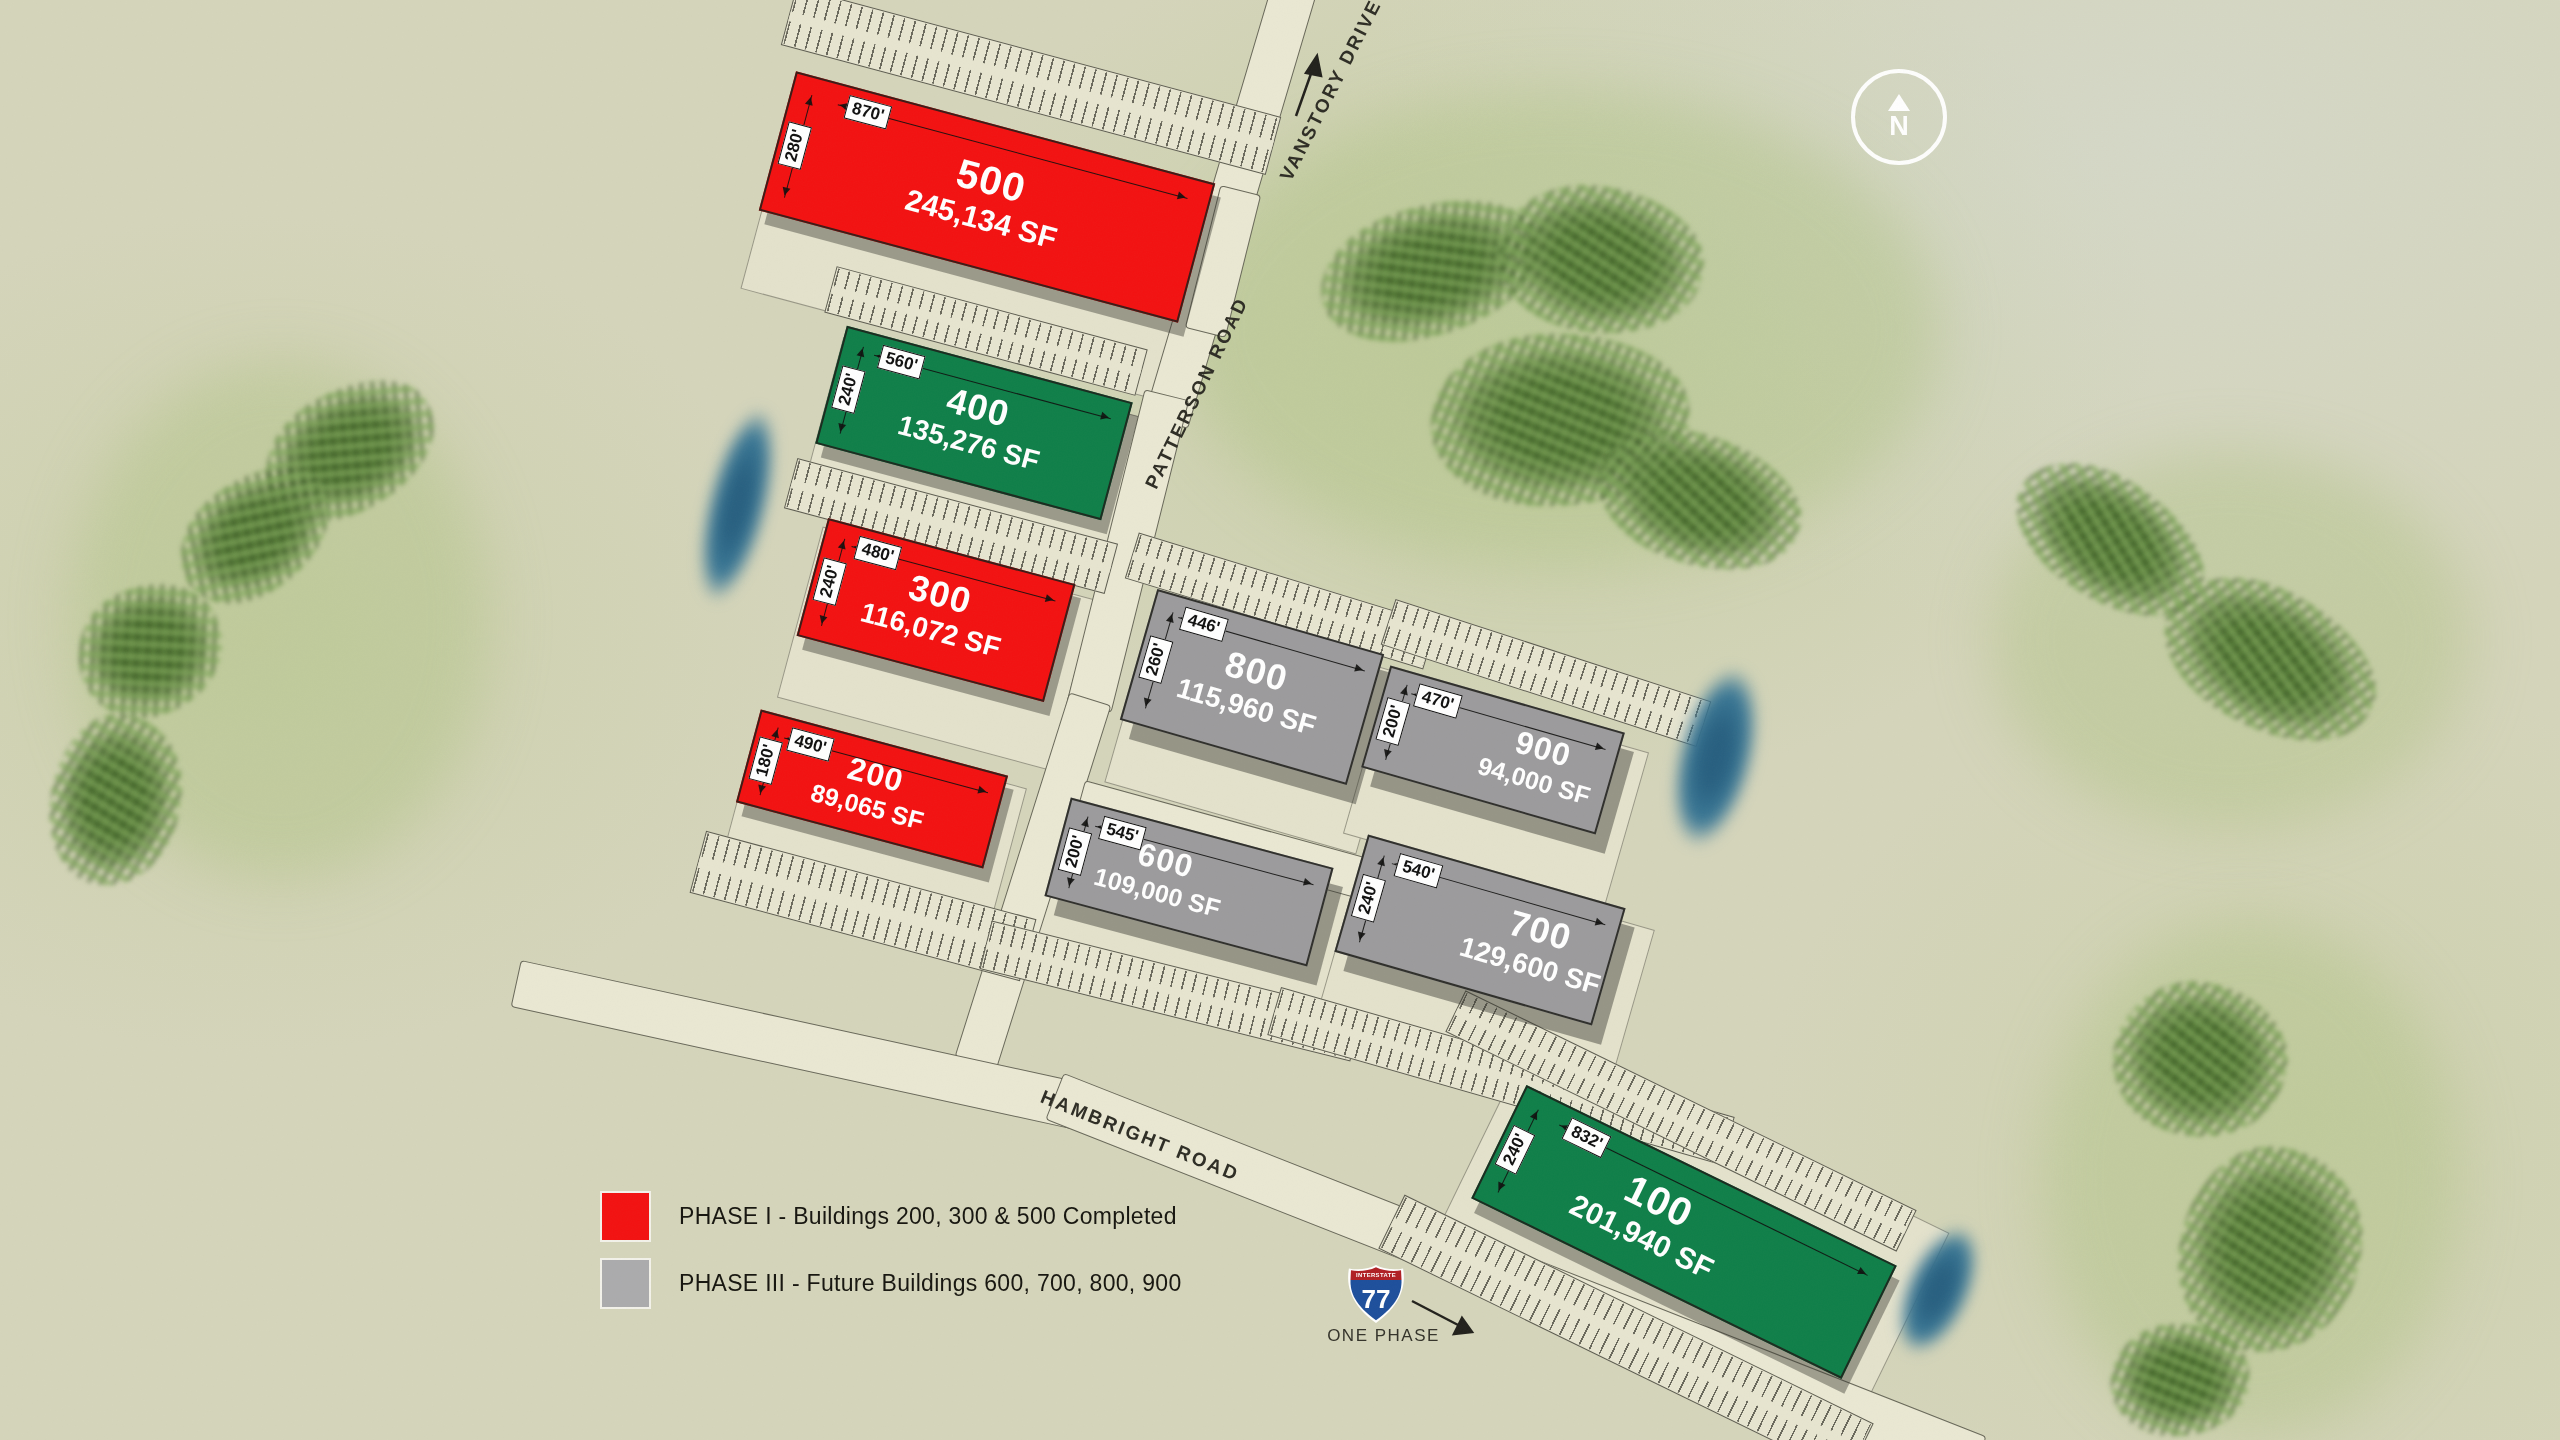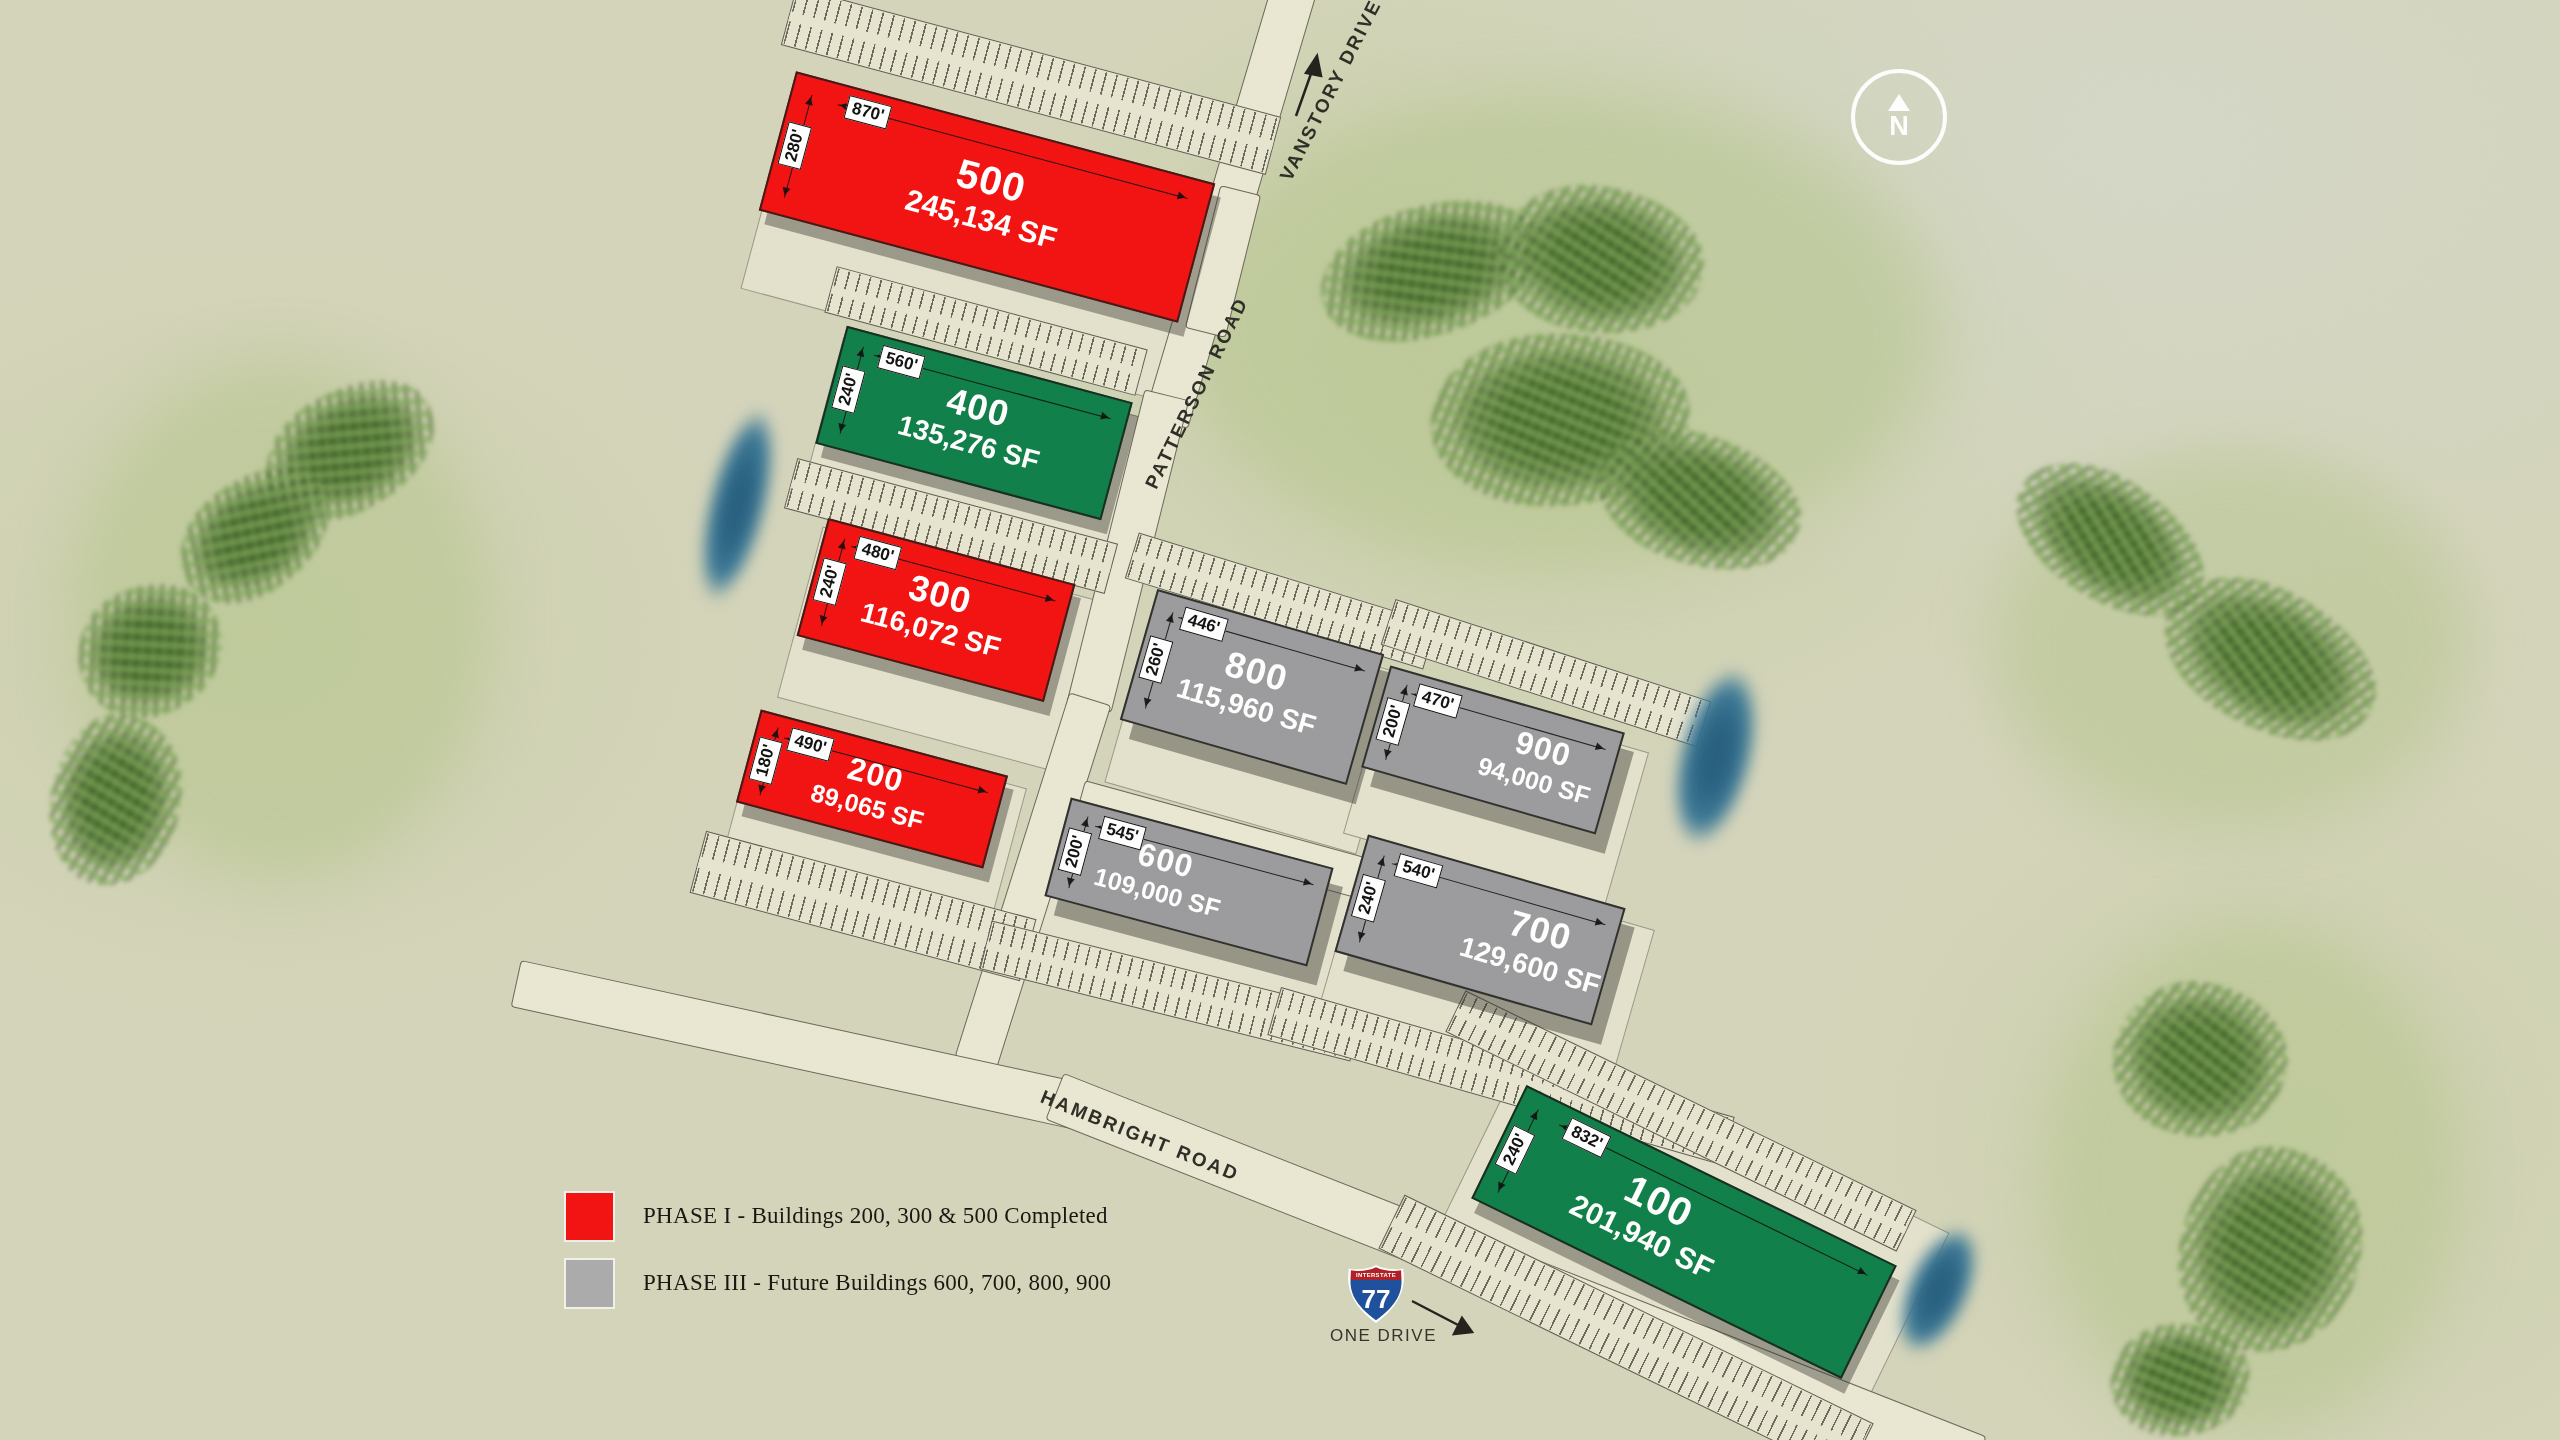--- a/index.html
+++ b/index.html
@@ -49,21 +49,21 @@
   .dimtag.side{left:16px;top:50%;transform:translate(-50%,-50%) rotate(-90deg);}
   .dimline-h{position:absolute;left:11%;right:5%;top:19px;border-top:1.6px solid rgba(16,16,14,.9);}
   .dimline-h::before{content:"";position:absolute;left:-2px;top:-5px;border:4.5px solid transparent;border-right:8px solid rgba(16,16,14,.9);}
   .dimline-h::after{content:"";position:absolute;right:-2px;top:-5px;border:4.5px solid transparent;border-left:8px solid rgba(16,16,14,.9);}
   .dimline-v{position:absolute;top:12%;bottom:12%;left:19px;border-left:1.6px solid rgba(16,16,14,.9);}
   .dimline-v::before{content:"";position:absolute;top:-2px;left:-5px;border:4.5px solid transparent;border-bottom:8px solid rgba(16,16,14,.9);}
   .dimline-v::after{content:"";position:absolute;bottom:-2px;left:-5px;border:4.5px solid transparent;border-top:8px solid rgba(16,16,14,.9);}
   
   .roadlabel{position:absolute;z-index:9;font-weight:700;font-size:19px;letter-spacing:2.5px;color:#2e2d25;white-space:nowrap;}
   
-  .legend{position:absolute;left:564px;top:1192px;z-index:9;font-family:Liberation Serif, serif;}
+  .legend{position:absolute;left:600px;top:1192px;z-index:9;}
   .legend-row{display:flex;align-items:center;margin-bottom:19px;height:48px;}
   .swatch{width:47px;height:47px;border:2.5px solid #f3f2ea;margin-right:28px;flex:0 0 auto;}
   .sw1{background:#f31111;} .sw2{background:#0f7f49;} .sw3{background:#ababad;}
   .legend-label{font-size:23px;color:#16150f;letter-spacing:.3px;}
   
   .compass{position:absolute;left:1851px;top:69px;width:88px;height:88px;border:4px solid rgba(255,255,255,.97);
     border-radius:50%;z-index:9;display:flex;flex-direction:column;align-items:center;justify-content:center;}
   .compass-needle{width:0;height:0;border-left:11px solid transparent;border-right:11px solid transparent;
     border-bottom:17px solid #fff;margin-bottom:2px;}
   .compass-n{color:#fff;font-size:27px;font-weight:700;line-height:1;}
@@ -250,21 +250,21 @@
     <div class="compass-n">N</div>
   </div>
 
   <svg class="shield" viewBox="0 0 60 62">
     <path fill="#ffffff" d="M30 1 C38 5.5 50 6.5 58 4.5 C60.5 19 59 40 30 61 C1 40 -0.5 19 2 4.5 C10 6.5 22 5.5 30 1 Z"></path>
     <path fill="#b01f24" d="M30 3.2 C37.5 7 48.5 8 55.9 6.4 L56.4 16.5 L3.6 16.5 L4.1 6.4 C11.5 8 22.5 7 30 3.2 Z"></path>
     <path fill="#1d4f9c" d="M56.4 16.5 L3.6 16.5 C3.3 30 8.5 42.5 30 58.2 C51.5 42.5 56.7 30 56.4 16.5 Z"></path>
     <text x="30" y="13.2" class="sh-top">INTERSTATE</text>
     <text x="30" y="46" class="sh-num">77</text>
   </svg>
-  <div class="onemile">ONE DRIVE</div>
+  <div class="onemile">ONE PHASE</div>
 
   <div class="legend">
     <div class="legend-row">
       <div class="swatch sw1"></div>
       <div class="legend-label">PHASE I - Buildings 200, 300 &amp; 500 Completed</div>
     </div>
     <div class="legend-row">
       <div class="swatch sw3"></div>
       <div class="legend-label">PHASE III - Future Buildings 600, 700, 800, 900</div>
     </div>

